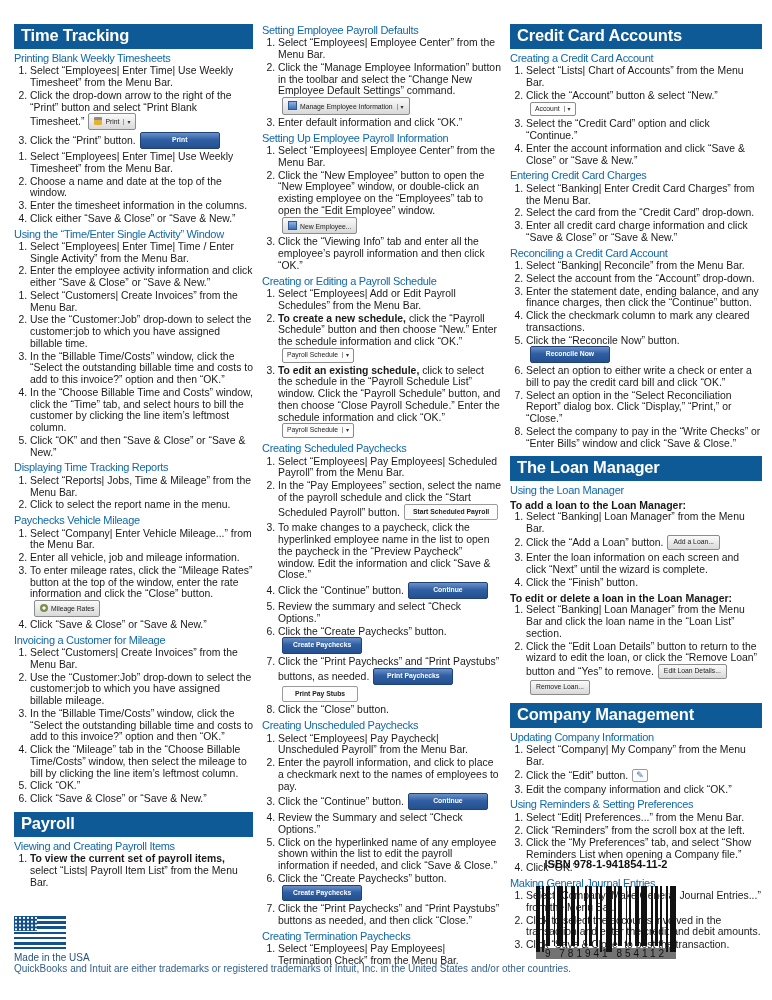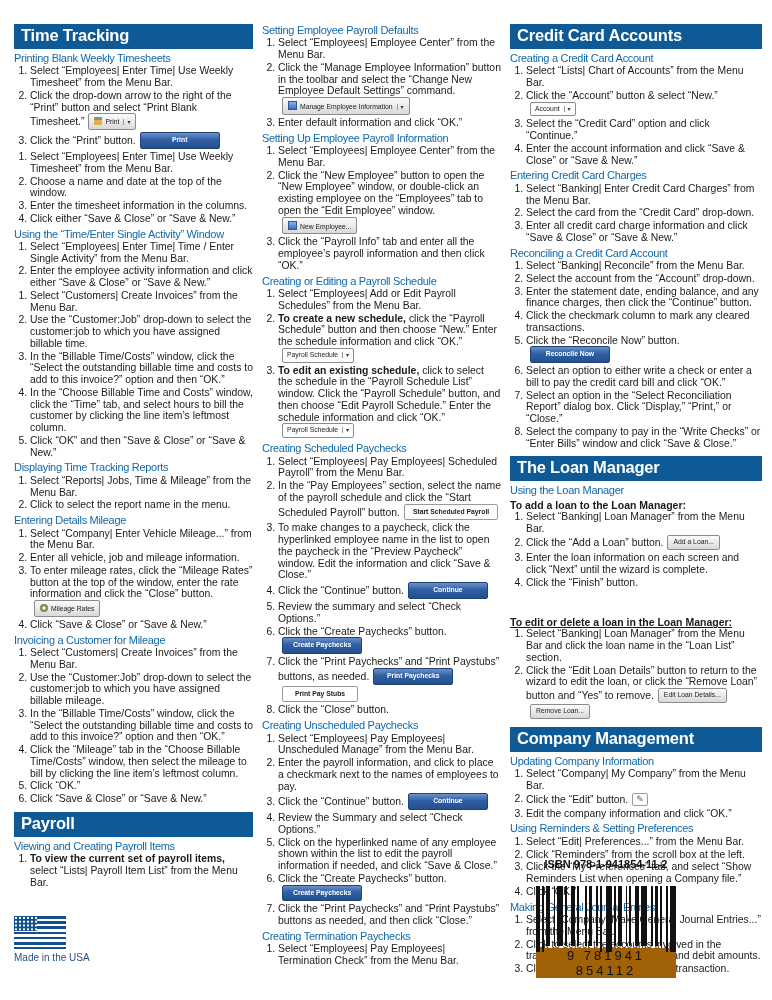--- a/index.html
+++ b/index.html
@@ -10,21 +10,21 @@
   .col:nth-child(3){flex:0 0 252px;margin-right:0;}
   .bar{background:#0d5a96;color:#fff;font-weight:bold;font-size:16.5px;
        padding:2px 7px 4px;margin:7px 0 3px;letter-spacing:-0.2px;}
   .col > .bar:first-child{margin-top:0;}
   .heading{color:#1168a9;font-weight:normal;font-size:11px;line-height:1.04;
        margin:4px 0 1px;letter-spacing:-0.3px;}
   .col > .heading:first-child{margin-top:1px;}
   ol.steps{margin:0;padding:0 0 0 16px;font-size:10.4px;line-height:1.13;}
   ol.steps li{margin:0 0 1px;}
   .lead{font-weight:bold;font-size:10.5px;margin:2px 0 0;}
-  .lead.gap{margin-top:28px;text-decoration:underline;}
+  .lead.gap{margin-top:4px;}
   
   .btn{display:inline-block;vertical-align:middle;margin:0 2px 1px 4px;
        font-size:6.8px;line-height:1;border-radius:2px;white-space:nowrap;}
   .btn.blue{background:linear-gradient(#6b90c9,#2f5fa3 45%,#24508f);color:#fff;
        border:1px solid #1f4377;font-weight:bold;padding:4px 10px;min-width:58px;text-align:center;}
   .btn.gray{background:linear-gradient(#fbfbfb,#d9d9d9);color:#222;
        border:1px solid #8b8b8b;padding:3px 5px;}
   .btn.white{background:#fdfdfd;color:#222;border:1px solid #9a9a9a;
        font-weight:bold;padding:4px 8px;min-width:58px;text-align:center;}
   .btn.dropdown{background:#fdfdfd;color:#222;border:1px solid #8b8b8b;padding:3px 4px;}
@@ -43,21 +43,21 @@
         background-image:radial-gradient(circle,#ffffff 28%,rgba(0,0,0,0) 34%);background-size:4px 3.8px;}
   .foot-line1{font-size:10px;color:#27517e;margin-top:3px;}
   .foot-line2{font-size:10px;color:#35618e;}
   .foot-line3{font-size:10px;color:#35618e;}
   
   .isbn{position:absolute;left:536px;top:858px;width:140px;text-align:center;}
   .isbn-label{font-size:11px;color:#111;margin-bottom:16px;font-weight:bold;}
   .bars{height:66px;display:flex;align-items:flex-start;justify-content:center;}
   .bars span{display:inline-block;height:60px;}
   .bars span.tall{height:66px;}
-  .isbn-digits{font-size:13px;letter-spacing:3px;color:#111;margin-top:-4px;background:#a16207;}
+  .isbn-digits{font-size:10px;letter-spacing:3px;color:#111;margin-top:-4px;background:#737373;}
 </style>
 </head>
 <body>
 
 <div class="page">
   <div class="col">
       <div class="bar">Time Tracking</div>
       <div class="heading">Printing Blank Weekly Timesheets</div>
       <ol class="steps">
         <li><span>Select “Employees| Enter Time| Use Weekly Timesheet” from the Menu Bar.</span></li>
@@ -80,21 +80,21 @@
         <li><span>Use the “Customer:Job” drop-down to select the customer:job to which you have assigned billable time.</span></li>
         <li><span>In the “Billable Time/Costs” window, click the “Select the outstanding billable time and costs to add to this invoice?” option and then “OK.”</span></li>
         <li><span>In the “Choose Billable Time and Costs” window, click the “Time” tab, and select hours to bill the customer by clicking the line item’s leftmost column.</span></li>
         <li><span>Click “OK” and then “Save &amp; Close” or “Save &amp; New.”</span></li>
       </ol>
       <div class="heading">Displaying Time Tracking Reports</div>
       <ol class="steps">
         <li><span>Select “Reports| Jobs, Time &amp; Mileage” from the Menu Bar.</span></li>
         <li><span>Click to select the report name in the menu.</span></li>
       </ol>
-      <div class="heading">Entering Details Mileage</div>
+      <div class="heading">Paychecks Vehicle Mileage</div>
       <ol class="steps">
         <li><span>Select “Company| Enter Vehicle Mileage...” from the Menu Bar.</span></li>
         <li><span>Enter all vehicle, job and mileage information.</span></li>
         <li><span>To enter mileage rates, click the “Mileage Rates” button at the top of the window, enter the rate information and click the “Close” button.</span><span class="btn gray"><span class="ico mileage-icon"></span><span>Mileage Rates</span></span></li>
         <li><span>Click “Save &amp; Close” or “Save &amp; New.”</span></li>
       </ol>
       <div class="heading">Invoicing a Customer for Mileage</div>
       <ol class="steps">
         <li><span>Select “Customers| Create Invoices” from the Menu Bar.</span></li>
         <li><span>Use the “Customer:Job” drop-down to select the customer:job to which you have assigned billable mileage.</span></li>
@@ -113,42 +113,42 @@
       <div class="heading">Setting Employee Payroll Defaults</div>
       <ol class="steps">
         <li><span>Select “Employees| Employee Center” from the Menu Bar.</span></li>
         <li><span>Click the “Manage Employee Information” button in the toolbar and select the “Change New Employee Default Settings” command.</span><span class="btn gray"><span class="ico employee-info-icon"></span><span>Manage Employee Information</span><span class="dd"></span></span></li>
         <li><span>Enter default information and click “OK.”</span></li>
       </ol>
       <div class="heading">Setting Up Employee Payroll Information</div>
       <ol class="steps">
         <li><span>Select “Employees| Employee Center” from the Menu Bar.</span></li>
         <li><span>Click the “New Employee” button to open the “New Employee” window, or double-click an existing employee on the “Employees” tab to open the “Edit Employee” window.</span><span class="btn gray"><span class="ico new-employee-icon"></span><span>New Employee...</span></span></li>
-        <li><span>Click the “Payroll Info” tab and enter all the employee’s payroll information and then click “OK.”</span></li>
+        <li><span>Click the “Viewing Info” tab and enter all the employee’s payroll information and then click “OK.”</span></li>
       </ol>
       <div class="heading">Creating or Editing a Payroll Schedule</div>
       <ol class="steps">
         <li><span>Select “Employees| Add or Edit Payroll Schedules” from the Menu Bar.</span></li>
         <li><b>To create a new schedule,</b><span> click the “Payroll Schedule” button and then choose “New.” Enter the schedule information and click “OK.”</span><span class="btn dropdown"><span>Payroll Schedule</span><span class="dd"></span></span></li>
-        <li><b>To edit an existing schedule,</b><span> click to select the schedule in the “Payroll Schedule List” window. Click the “Payroll Schedule” button, and then choose “Edit Payroll Schedule.” Enter the schedule information and click “OK.”</span><span class="btn dropdown"><span>Payroll Schedule</span><span class="dd"></span></span></li>
+        <li><b>To edit an existing schedule,</b><span> click to select the schedule in the “Payroll Schedule List” window. Click the “Payroll Schedule” button, and then choose “Close Payroll Schedule.” Enter the schedule information and click “OK.”</span><span class="btn dropdown"><span>Payroll Schedule</span><span class="dd"></span></span></li>
       </ol>
       <div class="heading">Creating Scheduled Paychecks</div>
       <ol class="steps">
         <li><span>Select “Employees| Pay Employees| Scheduled Payroll” from the Menu Bar.</span></li>
         <li><span>In the “Pay Employees” section, select the name of the payroll schedule and click the “Start Scheduled Payroll” button.</span><span class="btn white"><span>Start Scheduled Payroll</span></span></li>
         <li><span>To make changes to a paycheck, click the hyperlinked employee name in the list to open the paycheck in the “Preview Paycheck” window. Edit the information and click “Save &amp; Close.”</span></li>
         <li><span>Click the “Continue” button.</span><span class="btn blue"><span>Continue</span></span></li>
         <li><span>Review the summary and select “Check Options.”</span></li>
         <li><span>Click the “Create Paychecks” button.</span><span class="btn blue"><span>Create Paychecks</span></span></li>
         <li><span>Click the “Print Paychecks” and “Print Paystubs” buttons, as needed.</span><span class="btn blue"><span>Print Paychecks</span></span><span class="btn white"><span>Print Pay Stubs</span></span></li>
         <li><span>Click the “Close” button.</span></li>
       </ol>
       <div class="heading">Creating Unscheduled Paychecks</div>
       <ol class="steps">
-        <li><span>Select “Employees| Pay Employees| Unscheduled Manage” from the Menu Bar.</span></li>
+        <li><span>Select “Employees| Pay Paycheck| Unscheduled Payroll” from the Menu Bar.</span></li>
         <li><span>Enter the payroll information, and click to place a checkmark next to the names of employees to pay.</span></li>
         <li><span>Click the “Continue” button.</span><span class="btn blue"><span>Continue</span></span></li>
         <li><span>Review the Summary and select “Check Options.”</span></li>
         <li><span>Click on the hyperlinked name of any employee shown within the list to edit the payroll information if needed, and click “Save &amp; Close.”</span></li>
         <li><span>Click the “Create Paychecks” button.</span><span class="btn blue"><span>Create Paychecks</span></span></li>
         <li><span>Click the “Print Paychecks” and “Print Paystubs” buttons as needed, and then click “Close.”</span></li>
       </ol>
       <div class="heading">Creating Termination Paychecks</div>
       <ol class="steps">
         <li><span>Select “Employees| Pay Employees| Termination Check” from the Menu Bar.</span></li>
@@ -215,20 +215,21 @@
         <li><span>Click “Save &amp; Close” to post the transaction.</span></li>
       </ol>
     </div>
 </div>
 
 <div class="footer">
   <div class="flag">
       <div class="canton"></div>
     </div>
   <div class="foot-line1">Made in the USA</div>
+  <div class="foot-line3">QuickBooks and Intuit are either trademarks or registered trademarks of Intuit, Inc. in the United States and/or other countries.</div>
 </div>
 
 <div class="isbn">
   <div class="isbn-label">ISBN 978-1-941854-11-2</div>
   <div class="bars">
       <span class="tall" style="width: 4px; background: rgb(17, 17, 17); margin-right: 2px;"></span>
       <span class="tall" style="width: 2px; background: rgb(17, 17, 17); margin-right: 2px;"></span>
       <span style="width: 4px; background: rgb(17, 17, 17); margin-right: 4px;"></span>
       <span style="width: 2px; background: rgb(17, 17, 17); margin-right: 2px;"></span>
       <span style="width: 6px; background: rgb(17, 17, 17); margin-right: 2px;"></span>

